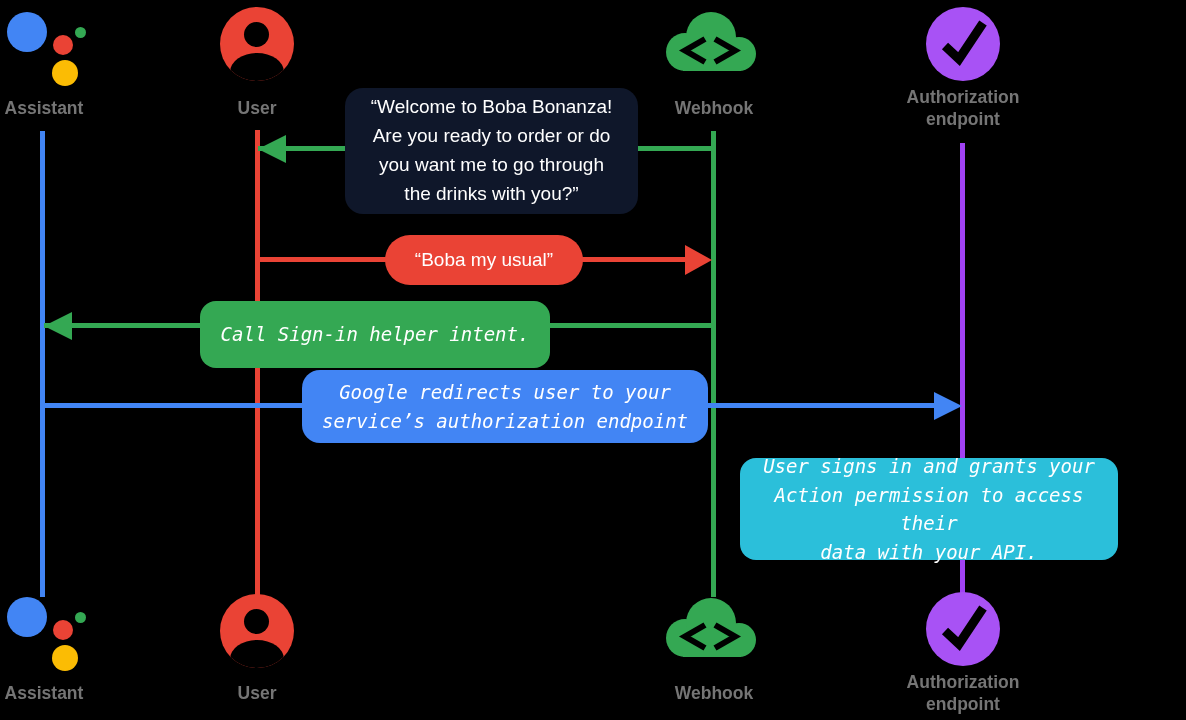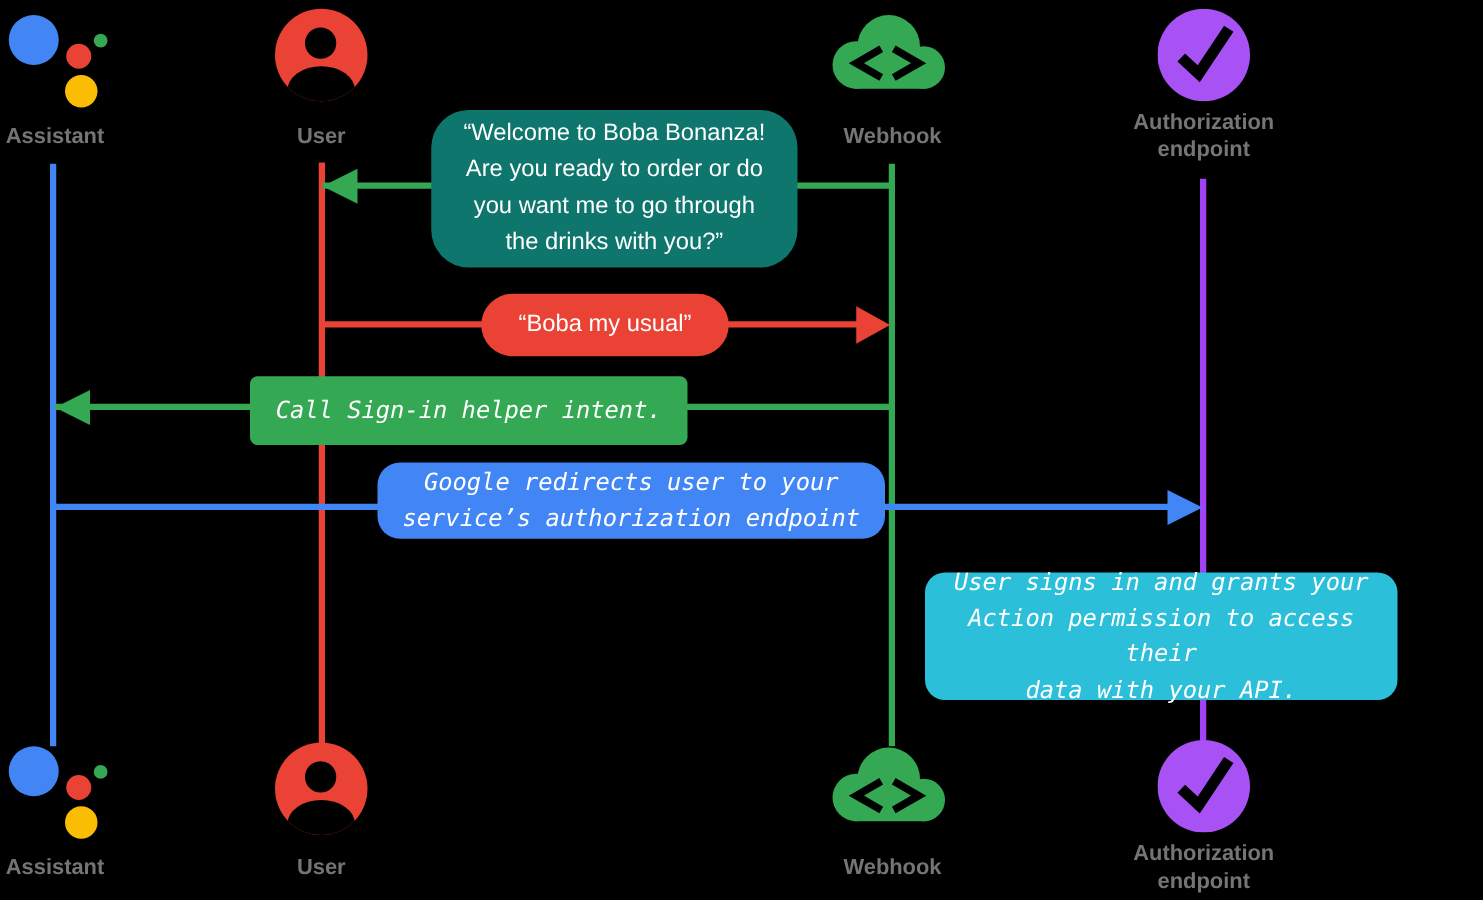--- a/index.html
+++ b/index.html
@@ -50,30 +50,30 @@
 
   <div class="hline" style="left:258px;top:257px;width:430px;background:#EA4335;"></div>
   <div class="ah ah-right-red" style="left:685px;top:245px;"></div>
 
   <div class="hline" style="left:44px;top:323px;width:668px;background:#34A853;"></div>
   <div class="ah ah-left-green2" style="left:44px;top:312px;"></div>
 
   <div class="hline" style="left:44px;top:403px;width:892px;background:#4285F4;"></div>
   <div class="ah ah-right-blue" style="left:934px;top:392px;"></div>
 
-  <div class="msg sans" style="left:345px;top:88px;width:293px;height:126px;background:#0f766e;border-radius:30px;">“Welcome to Boba Bonanza!
+  <div class="msg sans" style="left:345px;top:88px;width:293px;height:126px;background:#0f172a;border-radius:18px;">“Welcome to Boba Bonanza!
 Are you ready to order or do
 you want me to go through
 the drinks with you?”</div>
 
   <div class="msg sans" style="left:385px;top:235px;width:198px;height:50px;background:#EA4335;border-radius:25px;">“Boba my usual”</div>
 
-  <div class="msg mono" style="left:200px;top:301px;width:350px;height:55px;background:#34A853;border-radius:6px;">Call Sign-in helper intent.</div>
+  <div class="msg mono" style="left:200px;top:301px;width:350px;height:67px;background:#34A853;border-radius:16px;">Call Sign-in helper intent.</div>
 
-  <div class="msg mono" style="left:302px;top:370px;width:406px;height:61px;background:#4285F4;border-radius:18px;">Google redirects user to your
+  <div class="msg mono" style="left:302px;top:370px;width:406px;height:73px;background:#4285F4;border-radius:18px;">Google redirects user to your
 service’s authorization endpoint</div>
 
   <div class="msg mono" style="left:740px;top:458px;width:378px;height:102px;background:#2BBFDA;border-radius:16px;">User signs in and grants your
 Action permission to access their
 data with your API.</div>
 
   <div class="asst-icon" style="left:4px;top:8px;">
     <div class="c-blue"></div>
     <div class="c-red"></div>
     <div class="c-green"></div>

